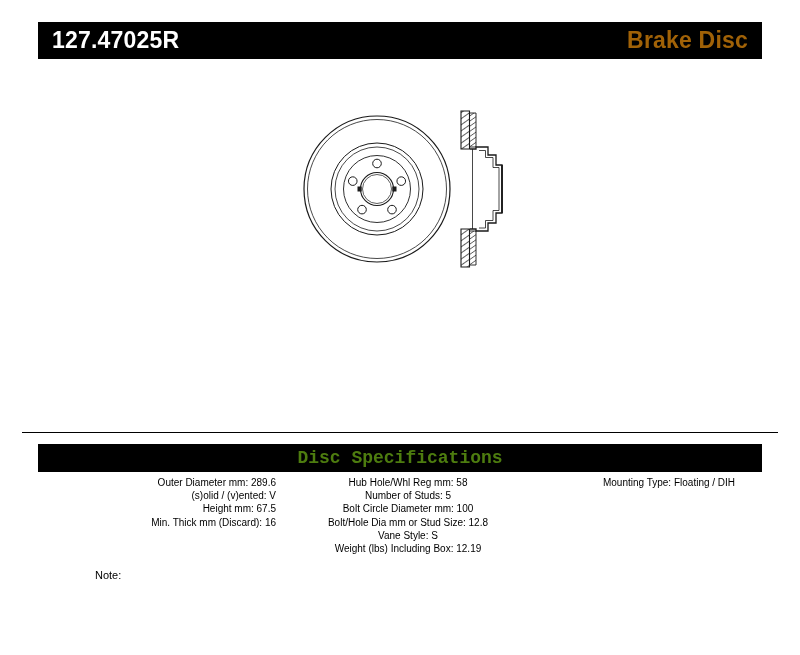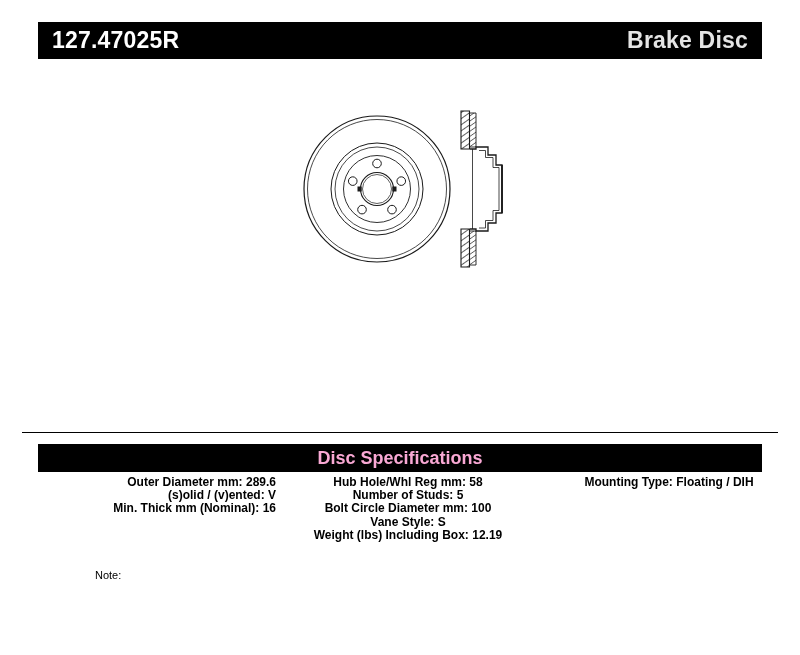--- a/index.html
+++ b/index.html
@@ -31,21 +31,21 @@
     padding: 7px 14px;
   }
   .header-part-number {
     color: #ffffff;
     font-size: 23px;
     font-weight: bold;
     letter-spacing: 0.2px;
     line-height: 1;
   }
   .header-title {
-    color: #e5e5e5;
+    color: #a16207;
     font-size: 23px;
     font-weight: bold;
     letter-spacing: 0.2px;
     line-height: 1;
   }
 
   
   .drawing-area {
     position: absolute;
     left: 250px;
@@ -72,38 +72,39 @@
     top: 444px;
     width: 724px;
     height: 28px;
     background: #000000;
     display: flex;
     align-items: center;
     justify-content: center;
     box-sizing: border-box;
   }
   .spec-title {
-    color: #f9a8d4;
+    color: #4d7c0f;
     font-size: 18px;
     font-weight: bold;
     line-height: 1;
+    font-family: Liberation Mono, monospace;
   }
 
   
   .spec-columns {
     position: absolute;
     left: 38px;
     top: 476px;
     width: 724px;
     display: flex;
     align-items: flex-start;
   }
   .spec-col {
-    font-size: 12px;
-    font-weight: bold;
+    font-size: 10px;
+    font-weight: normal;
     line-height: 13.2px;
   }
   .spec-col-left  { width: 250px; text-align: right; padding-right: 12px; box-sizing: border-box; }
   .spec-col-mid   { width: 260px; text-align: center; padding-right: 20px; box-sizing: border-box; }
   .spec-col-right { width: 214px; text-align: center;  padding-left: 28px;  box-sizing: border-box; }
   .spec-row { white-space: nowrap; }
   .spec-label { }
   .spec-value { }
 
   
@@ -203,37 +204,45 @@
   <div class="spec-col spec-col-left">
     <div class="spec-row">
       <span class="spec-label">Outer Diameter mm:</span>
       <span class="spec-value">289.6</span>
     </div>
     <div class="spec-row">
       <span class="spec-label">(s)olid / (v)ented:</span>
       <span class="spec-value">V</span>
     </div>
     <div class="spec-row">
-      <span class="spec-label">Min. Thick mm (Nominal):</span>
+      <span class="spec-label">Height mm:</span>
+      <span class="spec-value">67.5</span>
+    </div>
+    <div class="spec-row">
+      <span class="spec-label">Min. Thick mm (Discard):</span>
       <span class="spec-value">16</span>
     </div>
   </div>
 
   <div class="spec-col spec-col-mid">
     <div class="spec-row">
       <span class="spec-label">Hub Hole/Whl Reg mm:</span>
       <span class="spec-value">58</span>
     </div>
     <div class="spec-row">
       <span class="spec-label">Number of Studs:</span>
       <span class="spec-value">5</span>
     </div>
     <div class="spec-row">
       <span class="spec-label">Bolt Circle Diameter mm:</span>
       <span class="spec-value">100</span>
+    </div>
+    <div class="spec-row">
+      <span class="spec-label">Bolt/Hole Dia mm or Stud Size:</span>
+      <span class="spec-value">12.8</span>
     </div>
     <div class="spec-row">
       <span class="spec-label">Vane Style:</span>
       <span class="spec-value">S</span>
     </div>
     <div class="spec-row">
       <span class="spec-label">Weight (lbs) Including Box:</span>
       <span class="spec-value">12.19</span>
     </div>
   </div>

